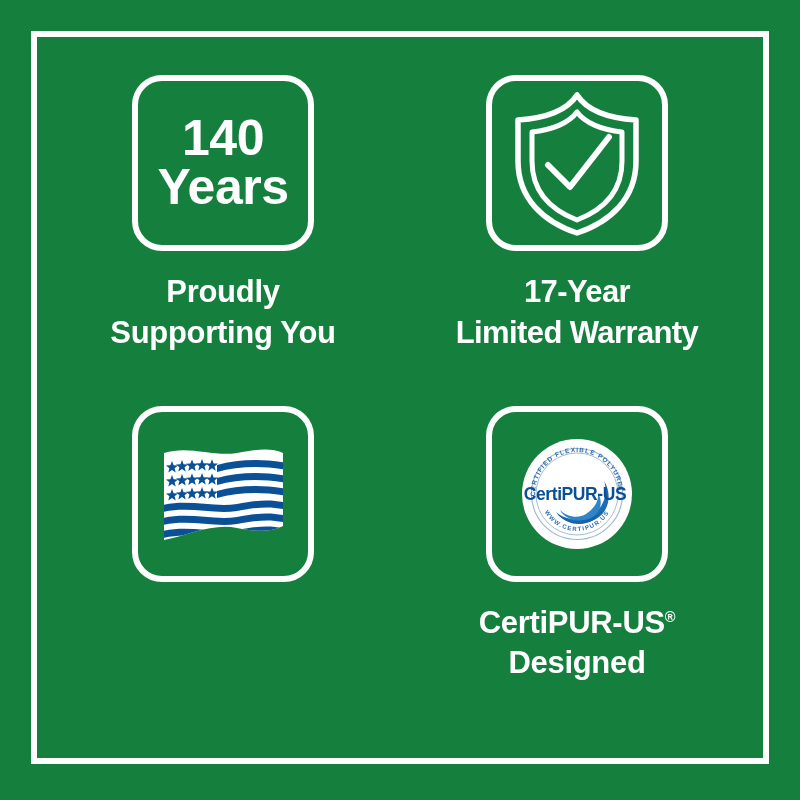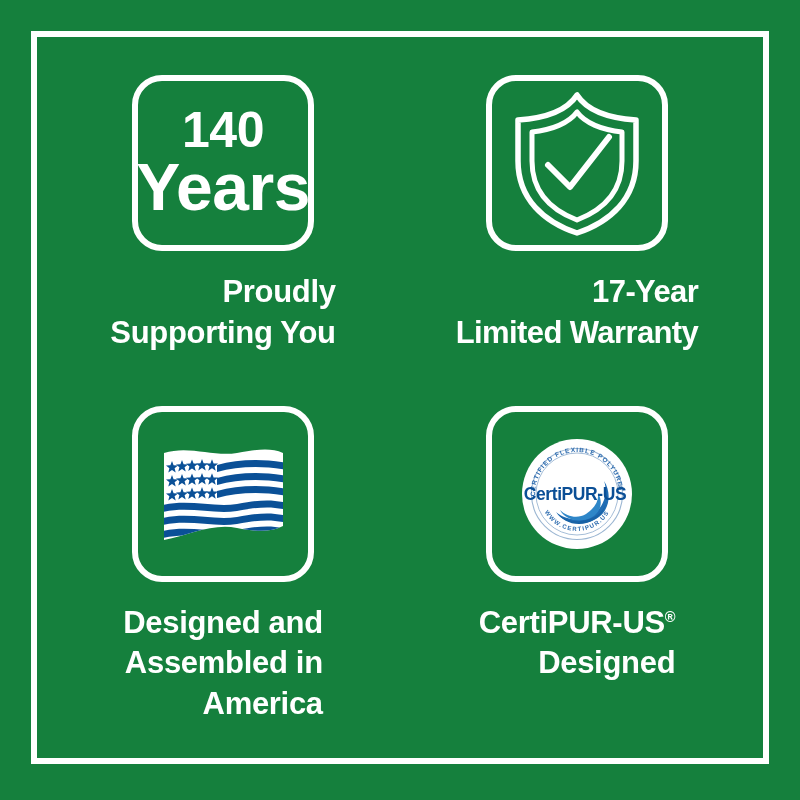--- a/index.html
+++ b/index.html
@@ -69,29 +69,29 @@
     text-align: center;
     line-height: 0.99;
     letter-spacing: -0.5px;
   }
   .years-num {
     display: block;
     font-size: 50px;
   }
   .years-word {
     display: block;
-    font-size: 66px;
+    font-size: 50px;
   }
   .badge-caption {
     margin-top: 21px;
     color: #FFFFFF;
     font-size: 31px;
     font-weight: bold;
     line-height: 1.32;
-    text-align: right;
+    text-align: center;
     letter-spacing: -0.3px;
     white-space: pre-line;
   }
   .badge-caption.wide {
     letter-spacing: -0.6px;
   }
   .sup-r {
     font-size: 0.47em;
     vertical-align: super;
     line-height: 0;
@@ -214,23 +214,20 @@
 
               <polygon points="11,45 12.6,49.2 17,49.4 13.6,52.2 14.7,56.5 11,54 7.3,56.5 8.4,52.2 5,49.4 9.4,49.2"></polygon>
               <polygon points="21,44 22.6,48.2 27,48.4 23.6,51.2 24.7,55.5 21,53 17.3,55.5 18.4,51.2 15,48.4 19.4,48.2"></polygon>
               <polygon points="31,43.4 32.6,47.6 37,47.8 33.6,50.6 34.7,54.9 31,52.4 27.3,54.9 28.4,50.6 25,47.8 29.4,47.6"></polygon>
               <polygon points="41,43 42.6,47.2 47,47.4 43.6,50.2 44.7,54.5 41,52 37.3,54.5 38.4,50.2 35,47.4 39.4,47.2"></polygon>
               <polygon points="51,43.2 52.6,47.4 57,47.6 53.6,50.4 54.7,54.7 51,52.2 47.3,54.7 48.4,50.4 45,47.6 49.4,47.4"></polygon>
             </g>
           </g>
         </svg>
       </div>
-      <div class="badge-caption">Designed and
-Assembled in
-America</div>
     </div>
 
     <div class="badge-cell row2">
       <div class="icon-box">
         <svg width="118" height="118" viewBox="0 0 118 118">
           <defs>
             <path id="ringTopPath" d="M 17,59 A 42,42 0 0 1 101,59"></path>
             <path id="ringBotPath" d="M 22,59 A 37,37 0 0 0 96,59"></path>
           </defs>
 

